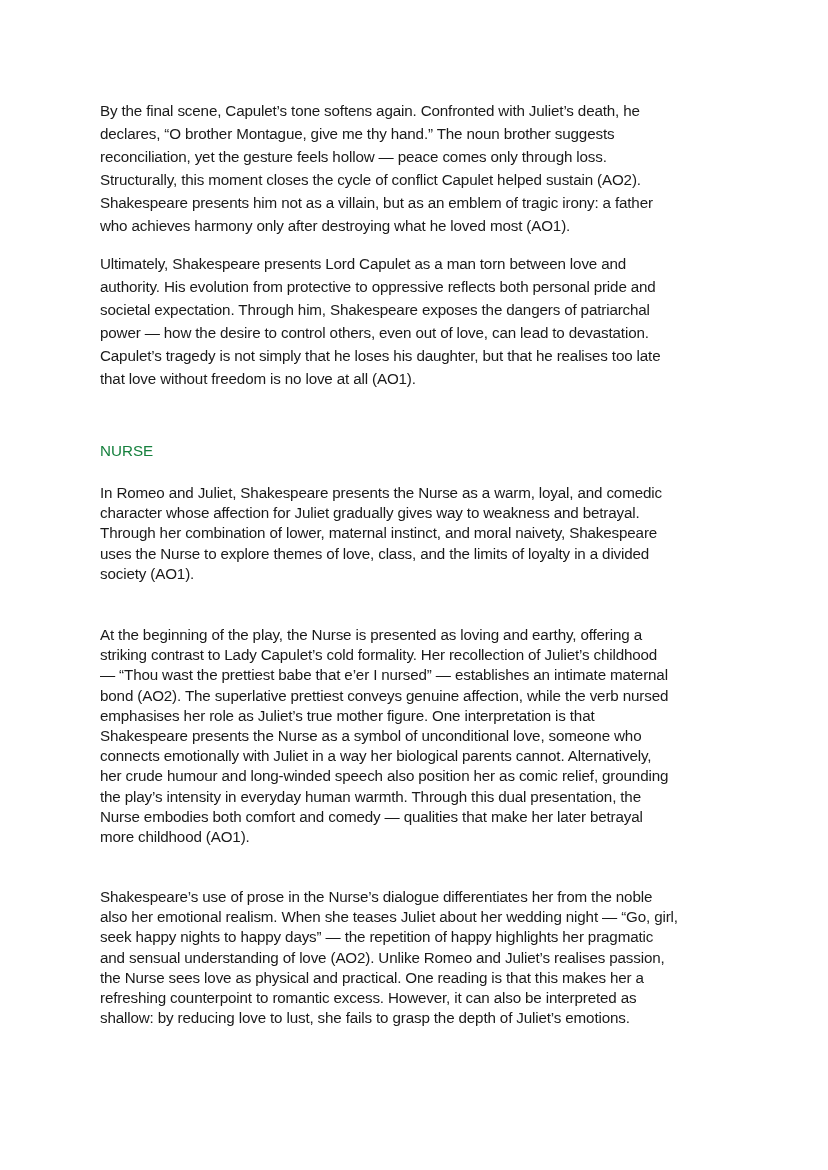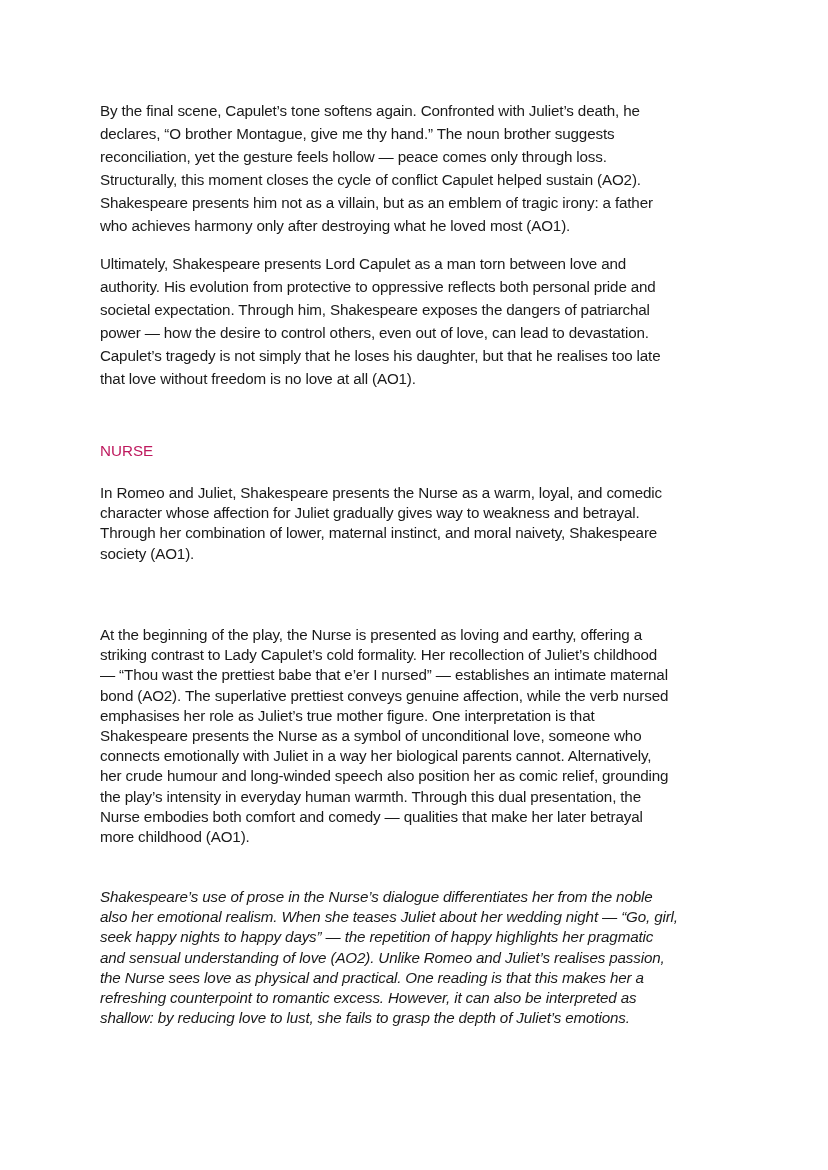--- a/index.html
+++ b/index.html
@@ -3,21 +3,21 @@
   <meta charset="utf-8">
   <style>
     html, body { margin: 0; padding: 0; background: #ffffff; }
     body { width: 828px; height: 1170px; position: relative; overflow: hidden; }
     .page { position: absolute; left: 0; top: 0; width: 680px; height: 1170px; background: #ffffff; }
     .para { position: absolute; left: 100px; width: 640px; color: #1a1a1a;
             font-family: "Liberation Sans", sans-serif; font-size: 15.2px; letter-spacing: -0.15px; }
     .para .line { display: block; white-space: nowrap; }
     .p-wide .line { height: 23px; line-height: 23px; }
     .p-tight .line { height: 20.2px; line-height: 20.2px; }
-    .heading { position: absolute; left: 100px; top: 441px; color: #be185d;
+    .heading { position: absolute; left: 100px; top: 441px; color: #15803d;
                font-family: "Liberation Sans", sans-serif; font-size: 15.2px; line-height: 20px; }
   </style>
 </head>
 <body>
 
 <div class="page">
 
   <div class="para p-wide" style="top:99px;">
     <span class="line">By the final scene, Capulet’s tone softens again. Confronted with Juliet’s death, he</span>
     <span class="line">declares, “O brother Montague, give me thy hand.” The noun brother suggests</span>
@@ -35,38 +35,39 @@
     <span class="line">Capulet’s tragedy is not simply that he loses his daughter, but that he realises too late</span>
     <span class="line">that love without freedom is no love at all (AO1).</span>
   </div>
 
   <div class="heading">NURSE</div>
 
   <div class="para p-tight" style="top:483px;">
     <span class="line">In Romeo and Juliet, Shakespeare presents the Nurse as a warm, loyal, and comedic</span>
     <span class="line">character whose affection for Juliet gradually gives way to weakness and betrayal.</span>
     <span class="line">Through her combination of lower, maternal instinct, and moral naivety, Shakespeare</span>
+    <span class="line">uses the Nurse to explore themes of love, class, and the limits of loyalty in a divided</span>
     <span class="line">society (AO1).</span>
   </div>
 
   <div class="para p-tight" style="top:625px;">
     <span class="line">At the beginning of the play, the Nurse is presented as loving and earthy, offering a</span>
     <span class="line">striking contrast to Lady Capulet’s cold formality. Her recollection of Juliet’s childhood</span>
     <span class="line">— “Thou wast the prettiest babe that e’er I nursed” — establishes an intimate maternal</span>
     <span class="line">bond (AO2). The superlative prettiest conveys genuine affection, while the verb nursed</span>
     <span class="line">emphasises her role as Juliet’s true mother figure. One interpretation is that</span>
     <span class="line">Shakespeare presents the Nurse as a symbol of unconditional love, someone who</span>
     <span class="line">connects emotionally with Juliet in a way her biological parents cannot. Alternatively,</span>
     <span class="line">her crude humour and long-winded speech also position her as comic relief, grounding</span>
     <span class="line">the play’s intensity in everyday human warmth. Through this dual presentation, the</span>
     <span class="line">Nurse embodies both comfort and comedy — qualities that make her later betrayal</span>
     <span class="line">more childhood (AO1).</span>
   </div>
 
-  <div class="para p-tight" style="top:887px;font-style:italic;">
+  <div class="para p-tight" style="top:887px;">
     <span class="line">Shakespeare’s use of prose in the Nurse’s dialogue differentiates her from the noble</span>
     <span class="line">also her emotional realism. When she teases Juliet about her wedding night — “Go, girl,</span>
     <span class="line">seek happy nights to happy days” — the repetition of happy highlights her pragmatic</span>
     <span class="line">and sensual understanding of love (AO2). Unlike Romeo and Juliet’s realises passion,</span>
     <span class="line">the Nurse sees love as physical and practical. One reading is that this makes her a</span>
     <span class="line">refreshing counterpoint to romantic excess. However, it can also be interpreted as</span>
     <span class="line">shallow: by reducing love to lust, she fails to grasp the depth of Juliet’s emotions.</span>
   </div>
 
 </div>

